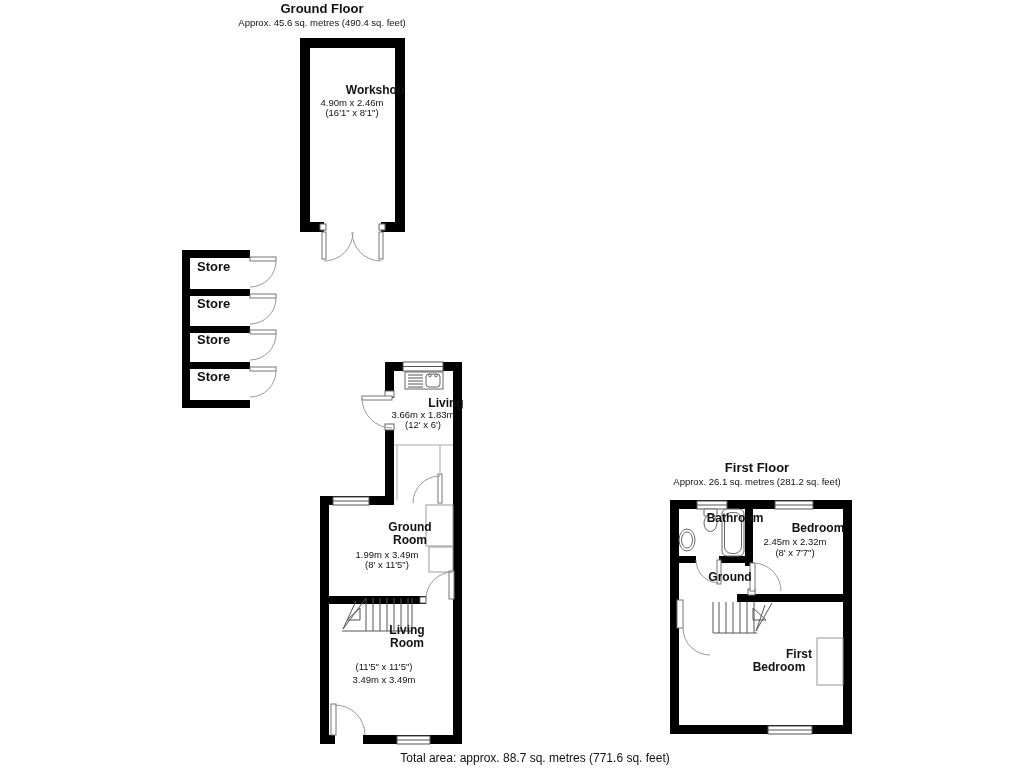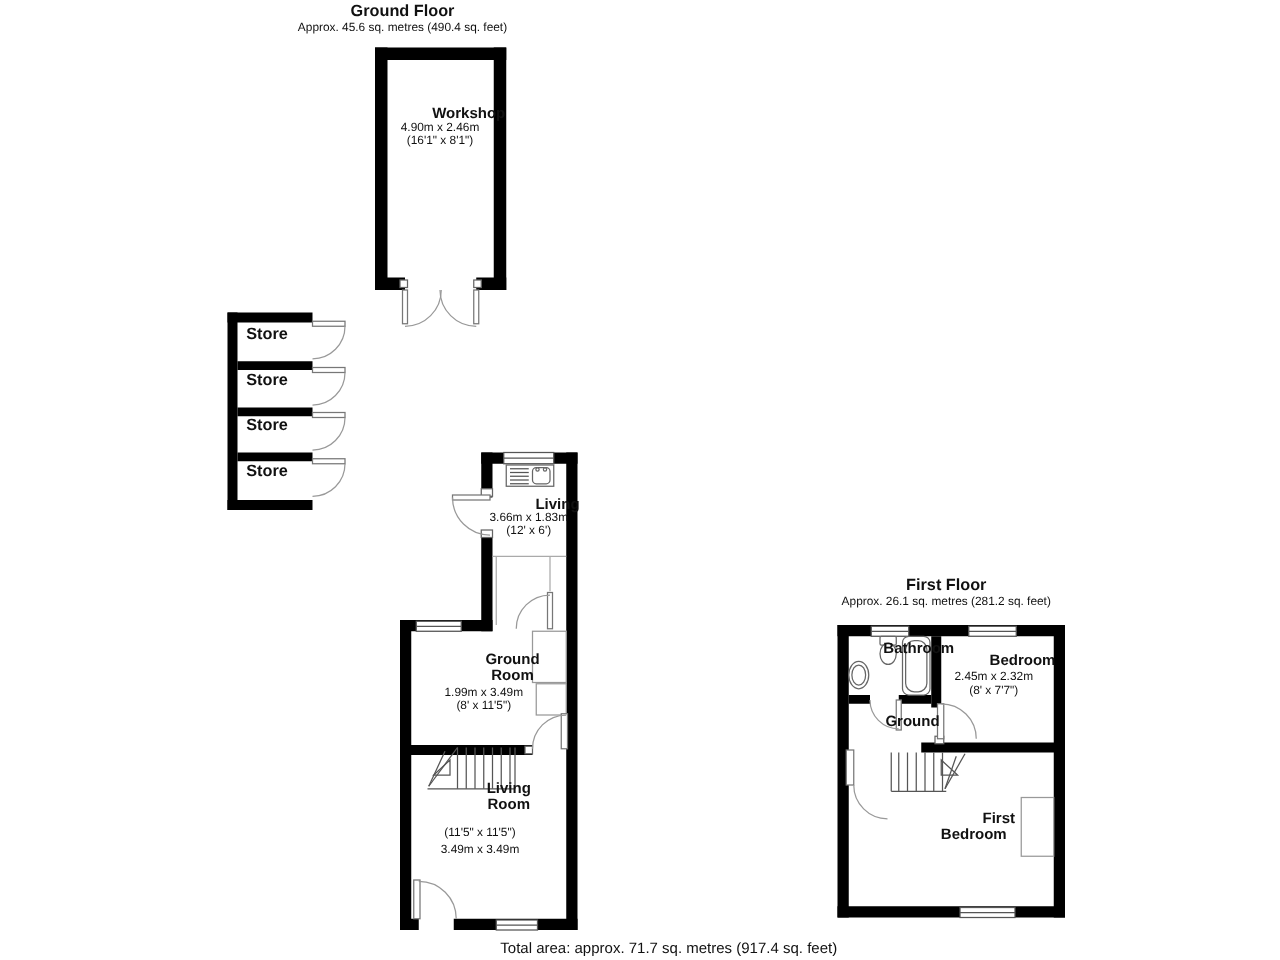--- a/index.html
+++ b/index.html
@@ -263,14 +263,14 @@
 
   <div class="lbl b t12" style="left:795px;top:522px">Bedroom</div>
   <div class="lbl t9" style="left:795px;top:537px">2.45m x 2.32m</div>
   <div class="lbl t9" style="left:795px;top:548px">(8' x 7'7")</div>
 
   <div class="lbl b t12" style="left:707px;top:571px">Ground</div>
 
   <div class="lbl b t12" style="left:776px;top:648px">First</div>
   <div class="lbl b t12" style="left:756px;top:661px">Bedroom</div>
 
-  <div class="lbl t12" style="left:512px;top:752px">Total area: approx. 71.7 sq. metres (917.4 sq. feet)</div>
+  <div class="lbl t12" style="left:512px;top:752px">Total area: approx. 88.7 sq. metres (771.6 sq. feet)</div>
 </div>
 
 </body></html>

